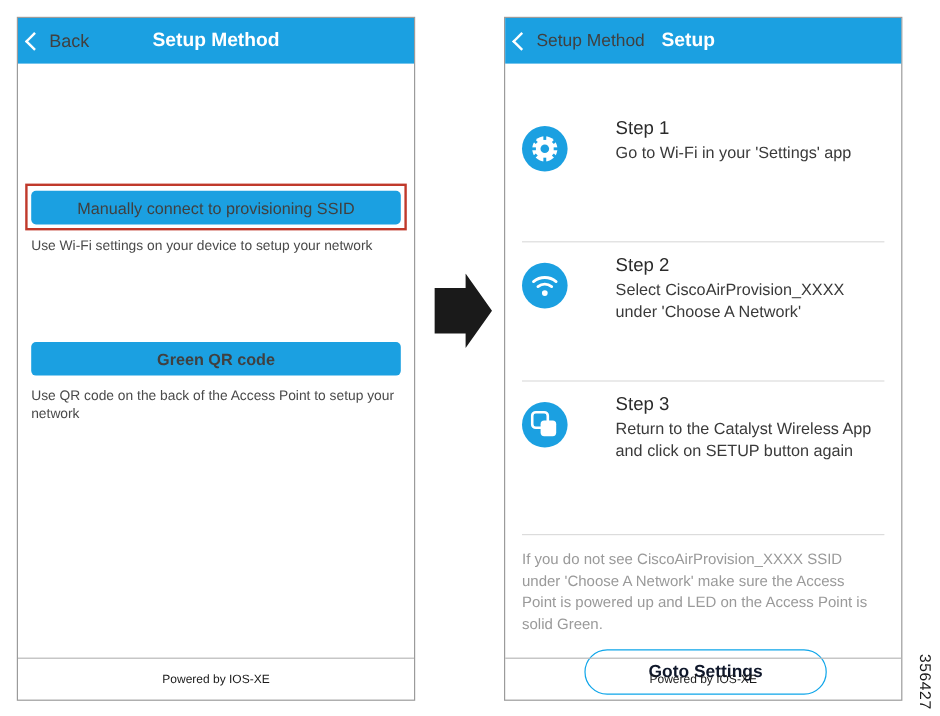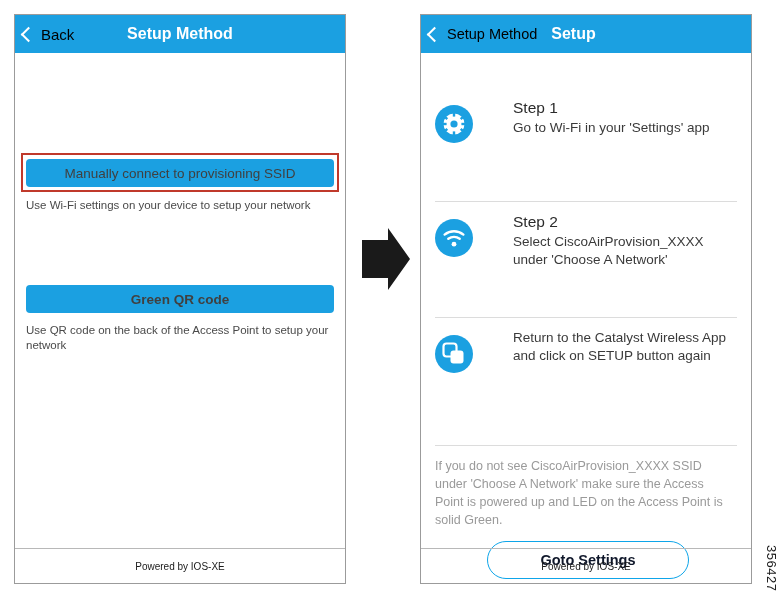--- a/index.html
+++ b/index.html
@@ -47,21 +47,21 @@
     background: #1ba0e1;
     color: #ffffff;
     display: flex;
     align-items: center;
     box-sizing: border-box;
   }
   .nav-back {
     display: flex;
     align-items: center;
     padding-left: 8px;
-    color: #000000;
+    color: #404040;
     font-size: 15px;
     white-space: nowrap;
     justify-content: space-between;
   }
   .chevron-left {
     display: inline-block;
     width: 9px;
     height: 9px;
     border-left: 2.4px solid #ffffff;
     border-bottom: 2.4px solid #ffffff;
@@ -378,20 +378,21 @@
       <div class="divider" id="divider-2"></div>
 
       <div class="step" id="step-3">
         <div class="step-icon">
           <svg class="appsq" width="24" height="24" viewBox="0 0 24 24">
             <rect x="1.5" y="1.5" width="13" height="13" rx="3" fill="none" stroke="#ffffff" stroke-width="2.2"></rect>
             <rect x="8.5" y="8.5" width="13" height="13" rx="3" fill="#ffffff"></rect>
           </svg>
         </div>
         <div class="step-body">
+          <div class="step-title">Step 3</div>
           <div class="step-desc">Return to the Catalyst Wireless App and click on SETUP button again</div>
         </div>
       </div>
       <div class="divider" id="divider-3"></div>
 
       <div class="note">If you do not see CiscoAirProvision_XXXX SSID under 'Choose A Network' make sure the Access Point is powered up and LED on the Access Point is solid Green.</div>
 
       <button class="btn-outline">Goto Settings</button>
 
       <div class="footer">

